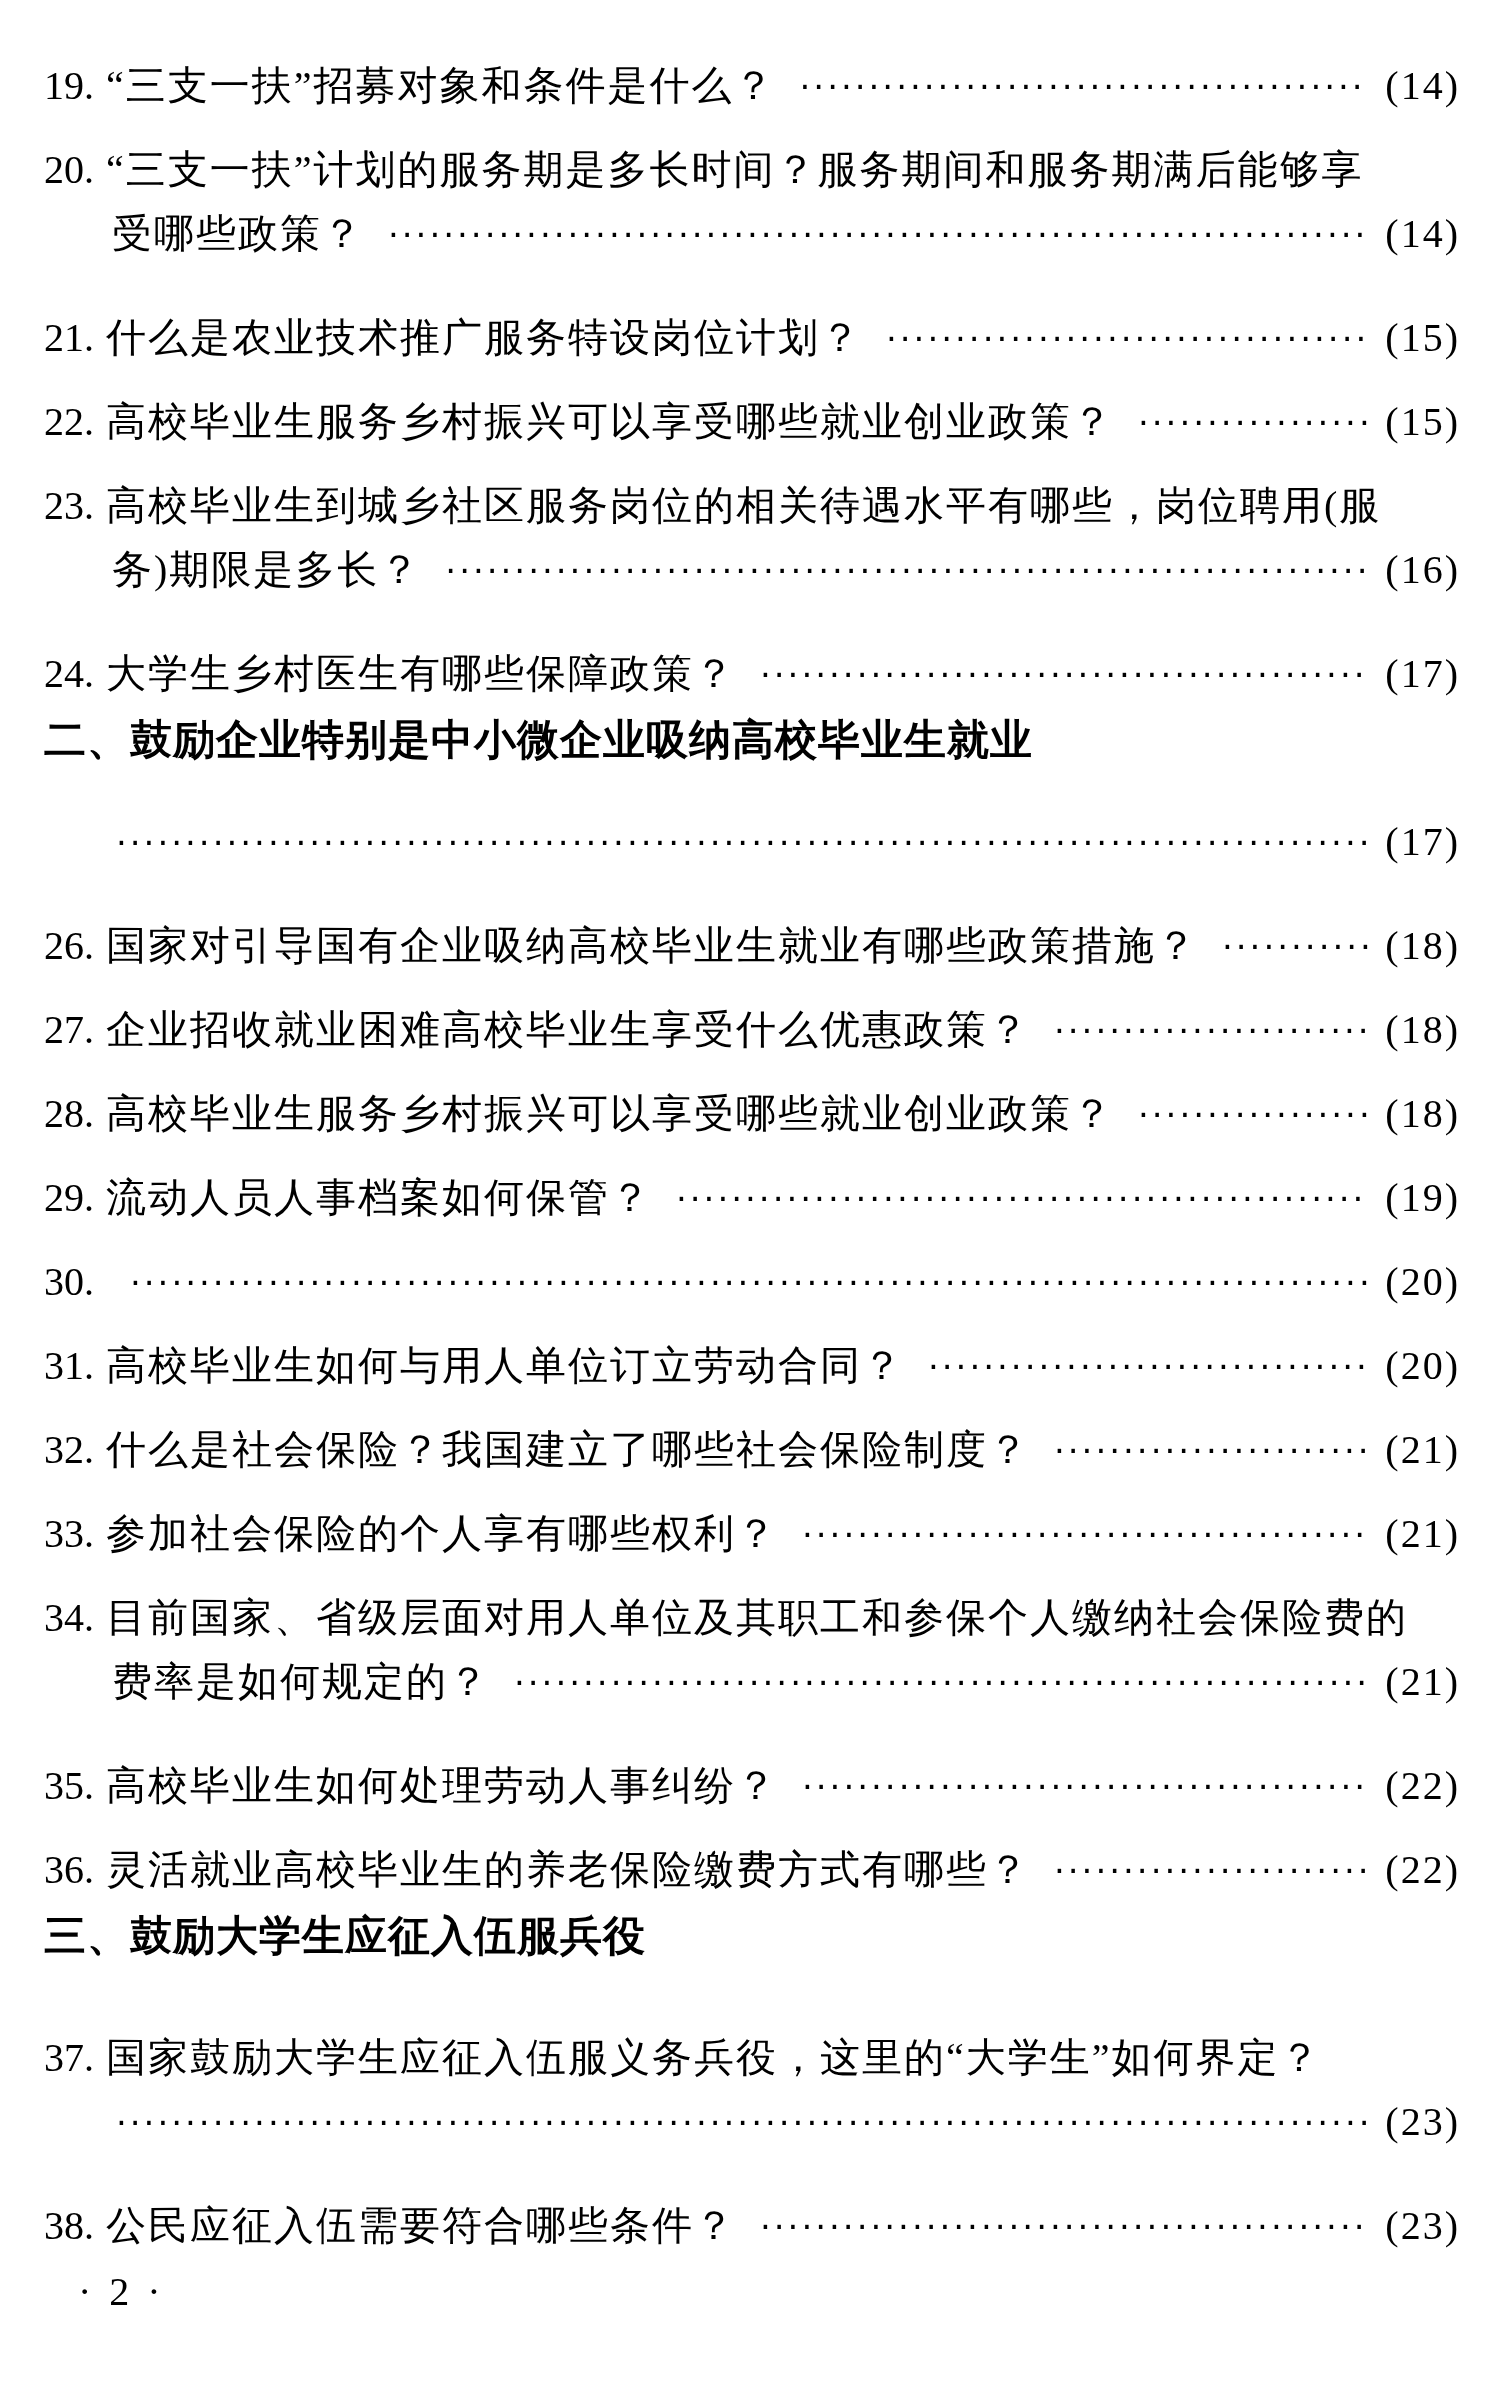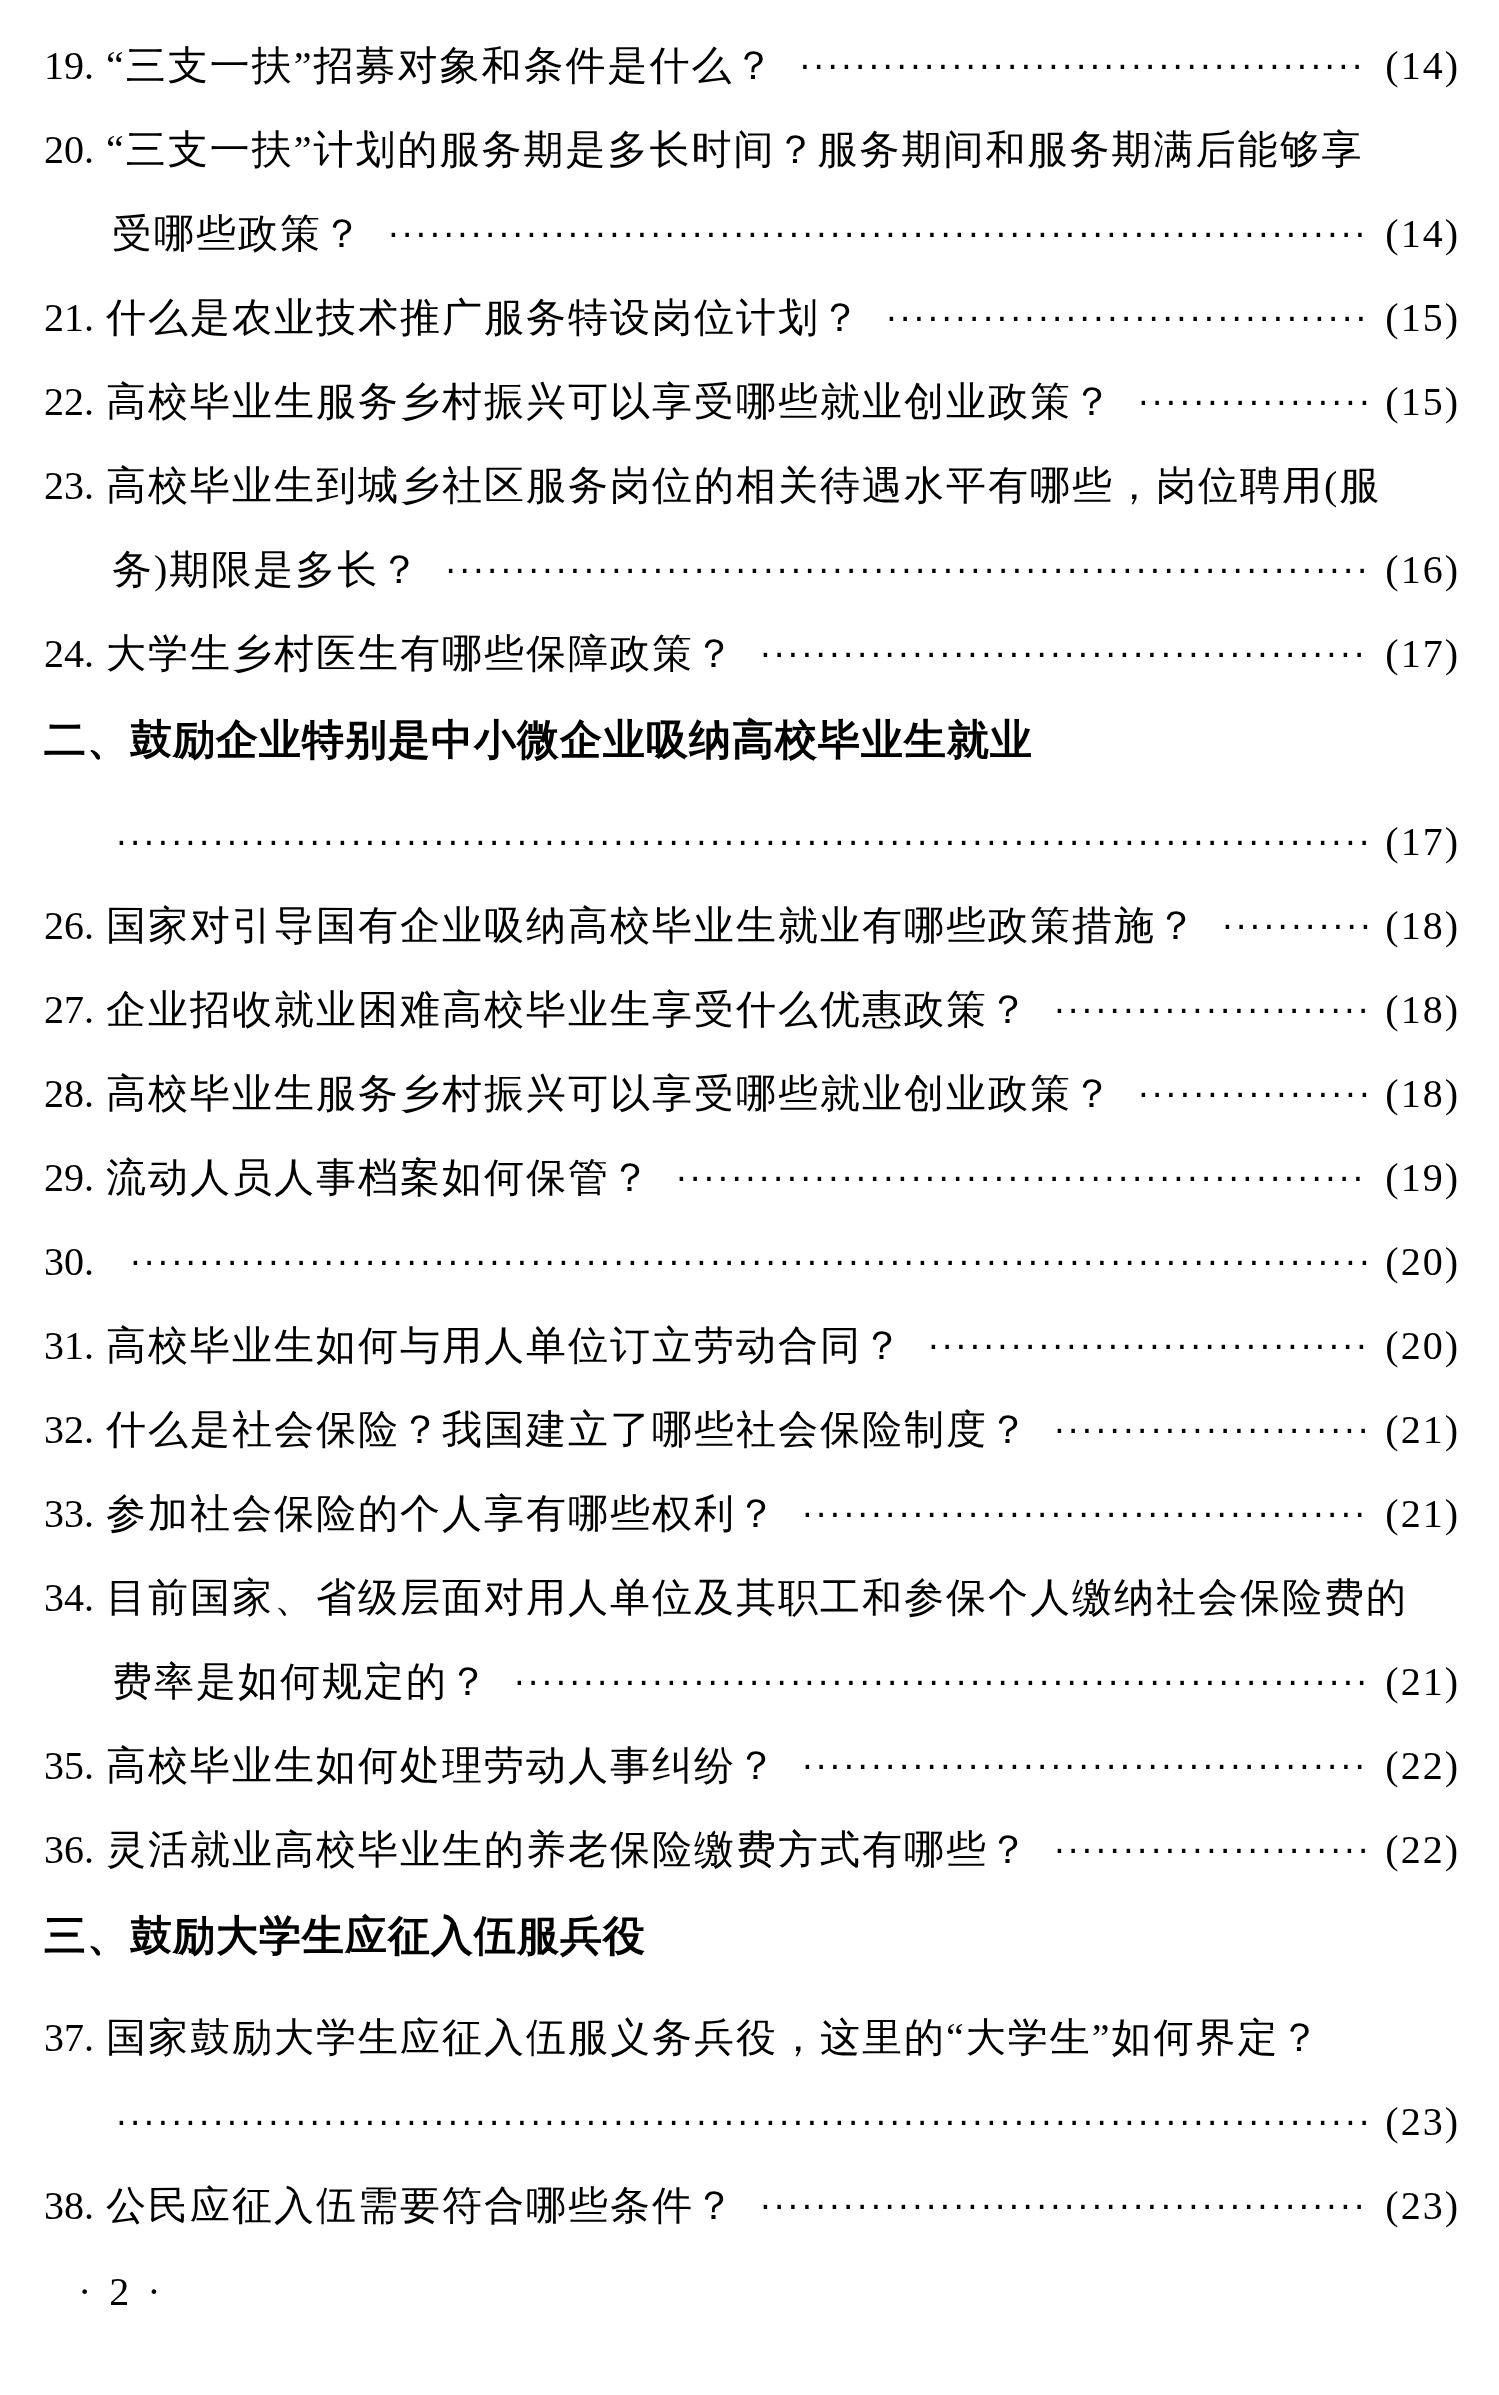--- a/index.html
+++ b/index.html
@@ -21,20 +21,21 @@
   .row {
     display: flex;
     align-items: baseline;
     height: 84px;
     font-size: 40px;
     line-height: 48px;
     white-space: nowrap;
   }
   .row .num {
     flex: 0 0 62px;
+    margin-top: 20px;
   }
   .row .text {
     flex: 0 0 auto;
     letter-spacing: 2px;
     text-align: center;
   }
   .row.cont {
     padding-left: 68px;
   }
   .leader {

